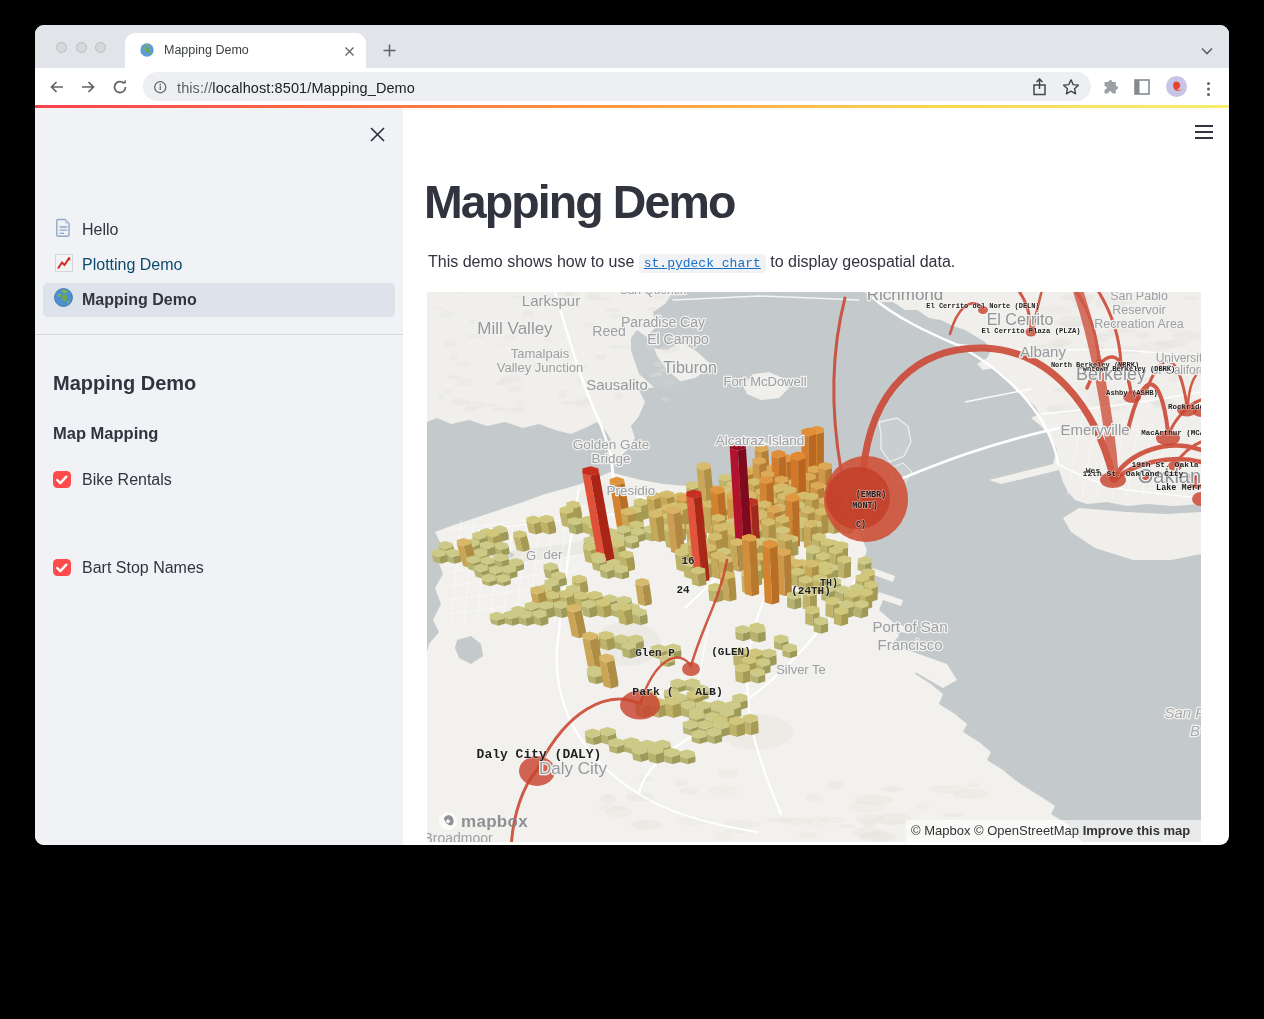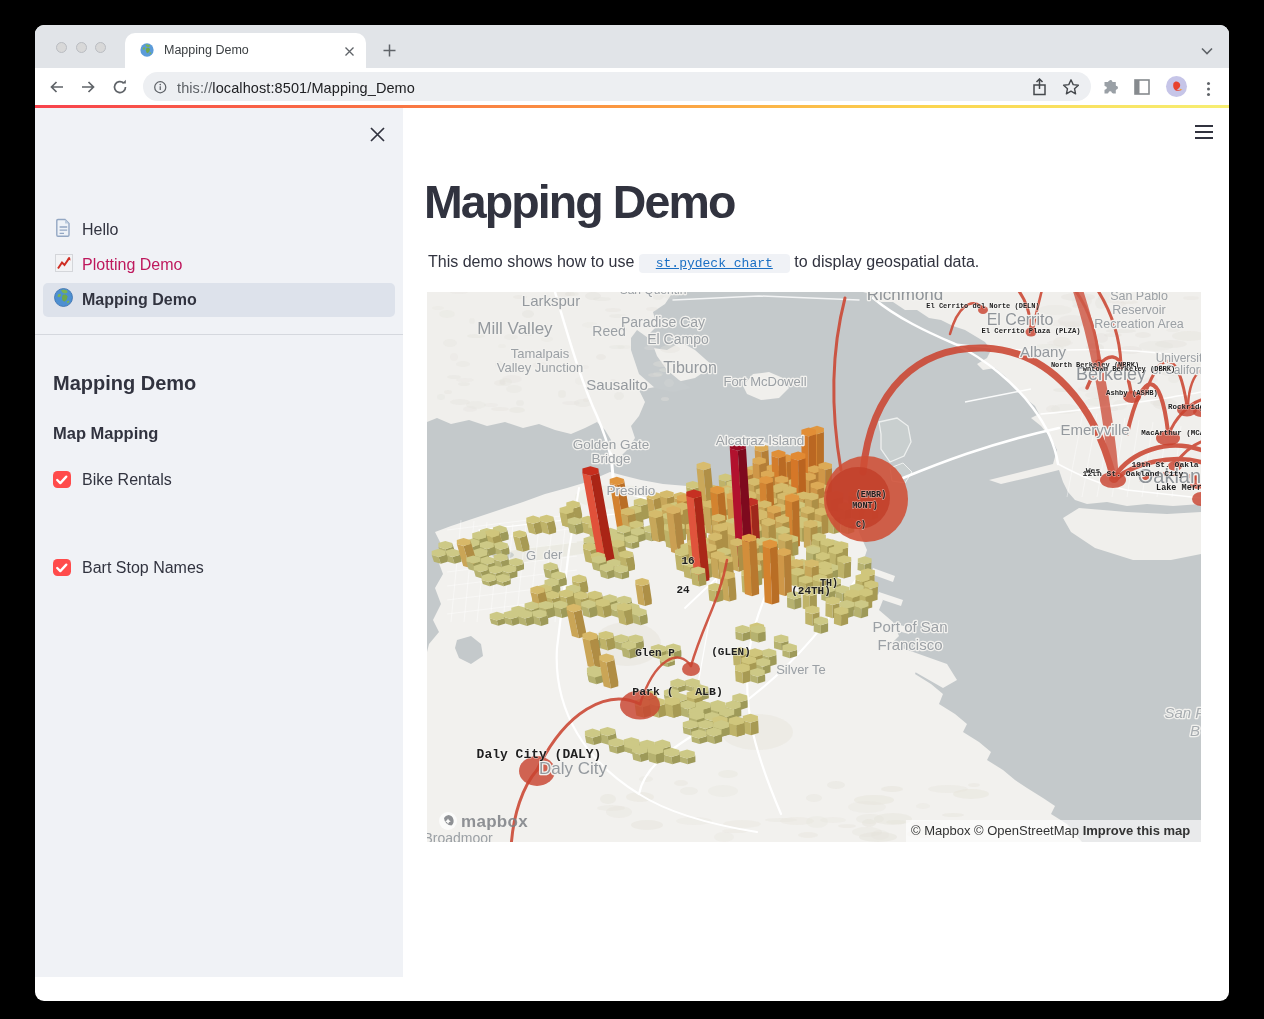--- a/index.html
+++ b/index.html
@@ -1,17 +1,17 @@
 <!DOCTYPE html>
 <html><head><meta charset="utf-8"><style>
 *{margin:0;padding:0;box-sizing:border-box}
 body{width:1264px;height:1019px;background:#000;font-family:"Liberation Sans",sans-serif;position:relative;overflow:hidden}
 .abs{position:absolute}
 </style></head><body>
-<div class="abs" style="left:35px;top:25px;width:1194px;height:976px;border-radius:9px;overflow:hidden;background:#fff">
+<div class="abs" style="left:35px;top:25px;width:1194px;height:820px;border-radius:9px;overflow:hidden;background:#fff">
   <div class="abs" style="left:0;top:0;width:1194px;height:43px;background:#e1e4e8"></div>
   <div class="abs" style="left:21px;top:16.5px;width:11px;height:11px;border-radius:50%;background:#d8d8d8;border:1px solid #babdc2"></div>
   <div class="abs" style="left:40.5px;top:16.5px;width:11px;height:11px;border-radius:50%;background:#d8d8d8;border:1px solid #babdc2"></div>
   <div class="abs" style="left:60px;top:16.5px;width:11px;height:11px;border-radius:50%;background:#d8d8d8;border:1px solid #babdc2"></div>
   <div class="abs" style="left:90px;top:8px;width:241px;height:35px;background:#fff;border-radius:10px 10px 0 0"></div>
   <div class="abs" style="left:105px;top:18px"><svg width="14" height="14" viewBox="0 0 19 19">
         <circle cx="9.5" cy="9.5" r="9" fill="#5b9bd9"></circle>
         <path d="M7 2.2 C9 1.6 12 1.8 13.5 3 L13 5 L10.5 5.6 L8.5 4.4 Z" fill="#7ab353"></path>
         <path d="M8.8 6.8 L11.6 6.4 L13.6 8.2 L12.8 11.4 L10.4 13.8 L8.6 12.6 L8 9.8 Z" fill="#6fa84b"></path>
         <path d="M4.2 6.2 L6.4 5.8 L7.2 7.6 L5.4 9.2 L3.4 8.4 Z" fill="#7ab353"></path>
@@ -74,21 +74,21 @@
         <path d="M3 1.5 h7 l4 4 V17 a1.2 1.2 0 0 1 -1.2 1.2 H3 a1.2 1.2 0 0 1 -1.2 -1.2 V2.7 A1.2 1.2 0 0 1 3 1.5z" fill="#eef2f7" stroke="#93a7c3" stroke-width="1.4"></path>
         <path d="M10 1.5 l4 4 h-4z" fill="#bccbdd"></path>
         <path d="M4.6 9h7.6 M4.6 12.2h7.6 M4.6 15.4h4.4" stroke="#93a7c3" stroke-width="1.3"></path>
       </svg></div>
   <div class="abs" style="left:47px;top:195.5px;font-size:16px;color:#31333f">Hello</div>
   <div class="abs" style="left:20px;top:228.5px"><svg width="18" height="18" viewBox="0 0 18 18">
         <rect x="0.5" y="0.5" width="17" height="17" fill="#f2f3f5" stroke="#d4d6da" stroke-width="1"></rect>
         <path d="M3 14.5 L7 8.5 L9.5 11 L14.5 3.6" fill="none" stroke="#cf2e24" stroke-width="2"></path>
         <path d="M14.9 3 l0.6 3.4 -3.2 -1.4z" fill="#cf2e24"></path>
       </svg></div>
-  <div class="abs" style="left:47px;top:230.5px;font-size:16px;color:#be185d">Plotting Demo</div>
+  <div class="abs" style="left:47px;top:230.5px;font-size:16px;color:#0c4a6e">Plotting Demo</div>
   <div class="abs" style="left:19px;top:263px"><svg width="19" height="19" viewBox="0 0 19 19">
         <circle cx="9.5" cy="9.5" r="9" fill="#4d8fd1"></circle>
         <path d="M7 2.2 C9 1.6 12 1.8 13.5 3 L13 5 L10.5 5.6 L8.5 4.4 Z" fill="#7ab353"></path>
         <path d="M8.8 6.8 L11.6 6.4 L13.6 8.2 L12.8 11.4 L10.4 13.8 L8.6 12.6 L8 9.8 Z" fill="#6fa84b"></path>
         <path d="M4.2 6.2 L6.4 5.8 L7.2 7.6 L5.4 9.2 L3.4 8.4 Z" fill="#7ab353"></path>
         <path d="M12.6 13.8 L14.4 12.6 L15.6 13.6 L13.8 15.6 Z" fill="#7ab353"></path>
         <ellipse cx="9.5" cy="9.5" rx="9" ry="9" fill="none" stroke="#3a70ad" stroke-width=".8"></ellipse>
       </svg></div>
   <div class="abs" style="left:47px;top:265.5px;font-size:16px;font-weight:700;color:#31333f">Mapping Demo</div>
   <div class="abs" style="left:0;top:308.5px;width:368px;height:1px;background:#d5d8de"></div>
@@ -103,21 +103,21 @@
   <div style="position:absolute;left:18px;top:533.5px;width:330px;height:18px">
 <div style="position:absolute;left:0;top:0;width:17.5px;height:17.5px;background:#ff4b4b;border-radius:4.5px"><svg width="17.5" height="17.5" viewBox="0 0 17.5 17.5">
           <path d="M4.2 9 L7.3 12.1 L13.3 5.6" fill="none" stroke="#fff" stroke-width="2.3" stroke-linecap="round" stroke-linejoin="round"></path>
         </svg></div>
 <div style="position:absolute;left:29px;top:0px;font-size:16px;color:#31333f">Bart Stop Names</div>
     </div>
   <svg class="abs" style="left:1160px;top:100px" width="18" height="14" viewBox="0 0 18 14">
       <path d="M0 1 H18 M0 7 H18 M0 13 H18" stroke="#31333f" stroke-width="2"></path>
     </svg>
   <div class="abs" style="left:389px;top:150px;font-size:46.5px;font-weight:700;color:#31333f;letter-spacing:-1.9px">Mapping Demo</div>
-  <div class="abs" style="left:393px;top:228px;font-size:16px;color:#31333f">This demo shows how to use <span style="font-family:'Liberation Mono',monospace;font-size:13px;color:#1a6fc4;background:#f0f2f6;padding:2px 17px;border-radius:4px;text-decoration:underline">st.pydeck_chart</span> to display geospatial data.</div>
+  <div class="abs" style="left:393px;top:228px;font-size:16px;color:#31333f">This demo shows how to use <span style="font-family:'Liberation Mono',monospace;font-size:13px;color:#1a6fc4;background:#f0f2f6;padding:2px 5px;border-radius:4px;text-decoration:underline">st.pydeck_chart</span> to display geospatial data.</div>
   <div class="abs" style="left:392px;top:267px;width:774px;height:550px">
       <svg width="774" height="550" viewBox="0 0 774 550" style="display:block">
         <rect width="774" height="550" fill="#c4c9cb"></rect>
         <polygon points="0.0,0.0 246.0,0.0 238.0,12.0 226.0,20.0 230.0,34.0 220.0,44.0 226.0,56.0 240.0,58.0 254.0,50.0 268.0,58.0 286.0,74.0 268.0,86.0 250.0,90.0 234.0,94.0 212.0,98.0 218.0,110.0 212.0,124.0 204.0,134.0 208.0,146.0 200.0,158.0 190.0,168.0 182.0,160.0 184.0,148.0 178.0,138.0 170.0,130.0 158.0,136.0 144.0,142.0 128.0,138.0 112.0,132.0 96.0,136.0 78.0,130.0 60.0,134.0 42.0,128.0 24.0,132.0 10.0,126.0 0.0,130.0" fill="#f0efec"></polygon>
         <polygon points="210,38 224,48 230,64 240,78 252,88 264,96 246,100 228,96 212,82 204,58 204,46" fill="#c6cbcd"></polygon>
         <ellipse cx="156" cy="111" rx="9" ry="4" fill="#e3e1db" opacity="0.36"></ellipse>
         <ellipse cx="231" cy="4" rx="6" ry="4" fill="#e3e1db" opacity="0.34"></ellipse>
         <ellipse cx="225" cy="17" rx="6" ry="2" fill="#e3e1db" opacity="0.32"></ellipse>
         <ellipse cx="143" cy="2" rx="5" ry="2" fill="#e3e1db" opacity="0.40"></ellipse>
         <ellipse cx="191" cy="24" rx="9" ry="2" fill="#e3e1db" opacity="0.34"></ellipse>

